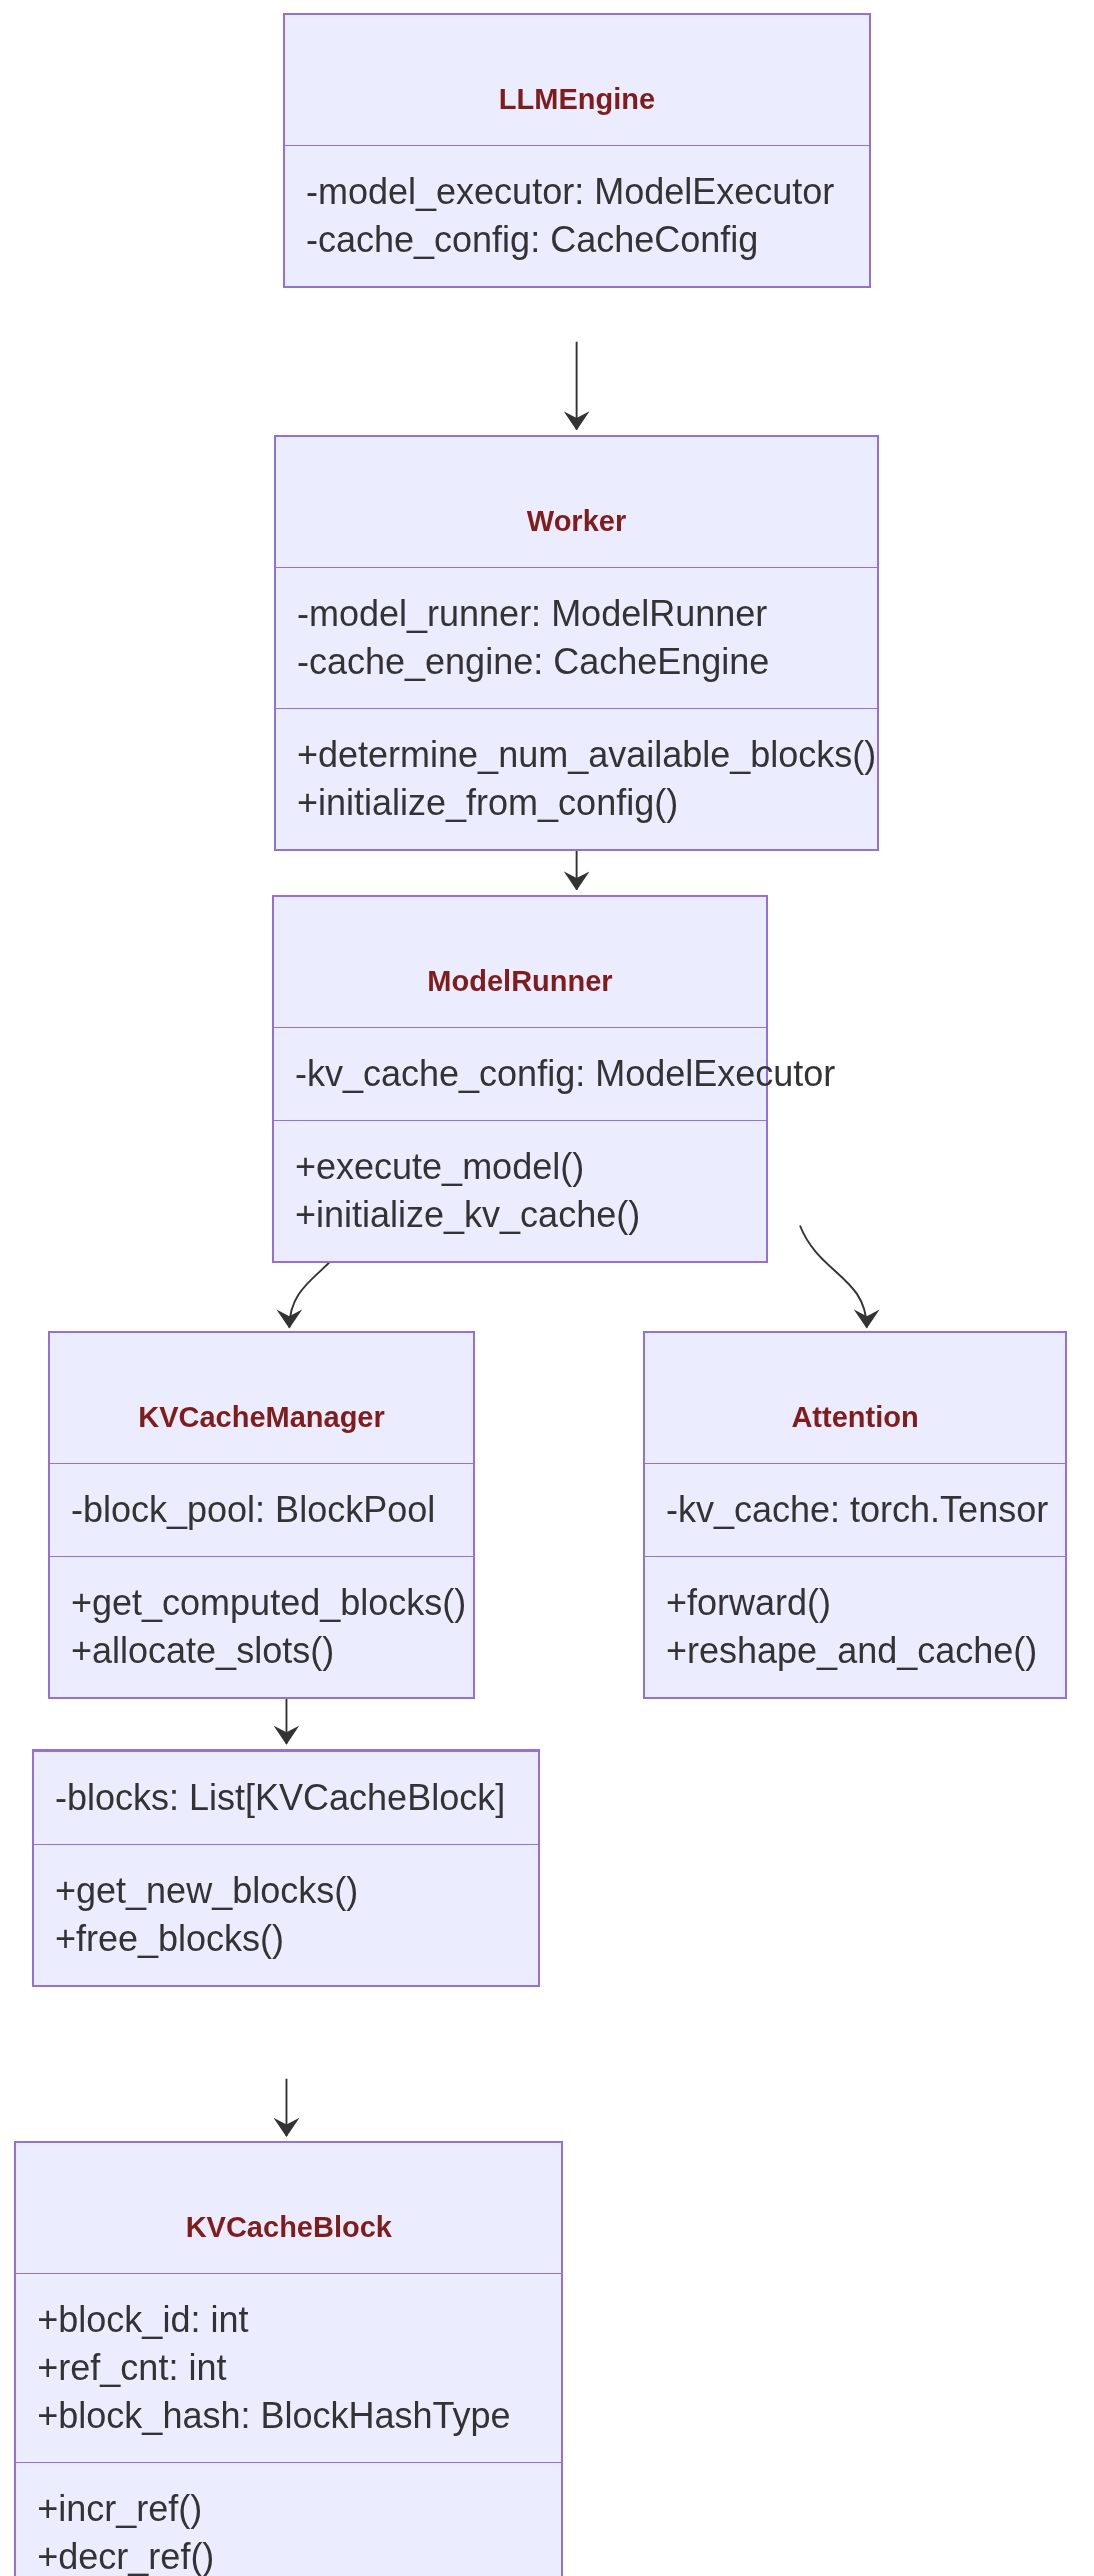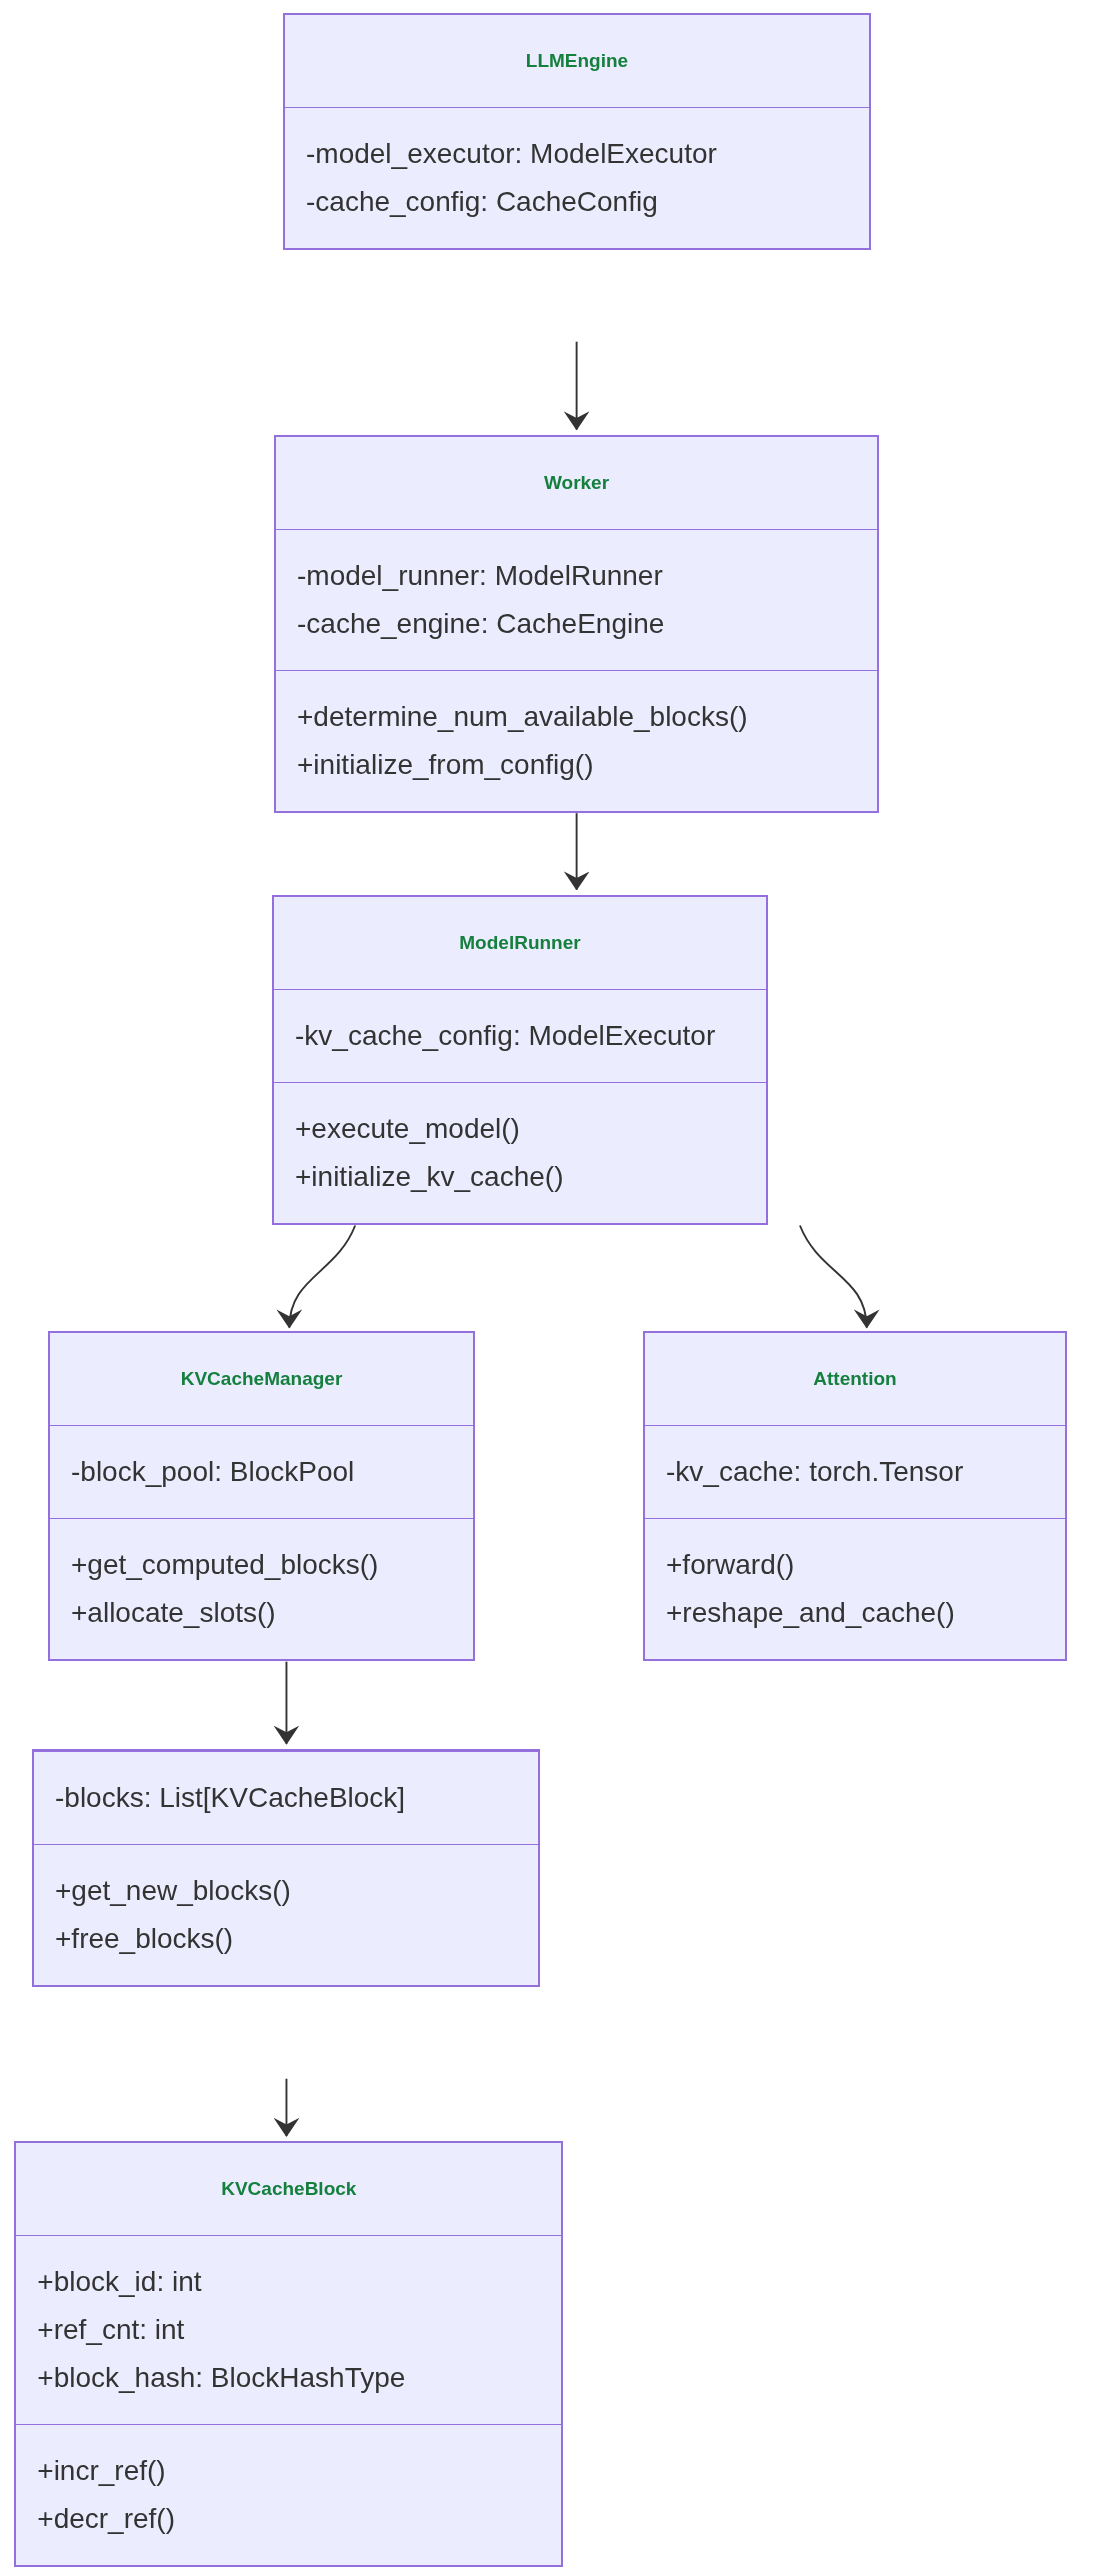--- a/index.html
+++ b/index.html
@@ -23,33 +23,34 @@
     background: #ECECFF;
     border: 2.4px solid #9370DB;
     color: #333333;
   }
   .uml-title {
     height: 92px;
     display: flex;
     align-items: center;
     justify-content: center;
     font-weight: bold;
-    font-size: 19px;
-    color: #15803d;
+    font-size: 29px;
+    color: #7f1d1d;
+    margin-top: 38px;
   }
   .uml-section {
     border-top: 1.4px solid #9370DB;
     padding: 22px 0;
   }
   .uml-line {
     height: 48px;
     line-height: 48px;
     padding-left: 21px;
     padding-right: 11.5px;
-    font-size: 28px;
+    font-size: 36px;
     white-space: nowrap;
     color: #333333;
   }
 </style>
 </head>
 <body>
 
 <div class="canvas">
 
   <svg class="edges" viewBox="0 0 1147 2699" xmlns="http://www.w3.org/2000/svg">

